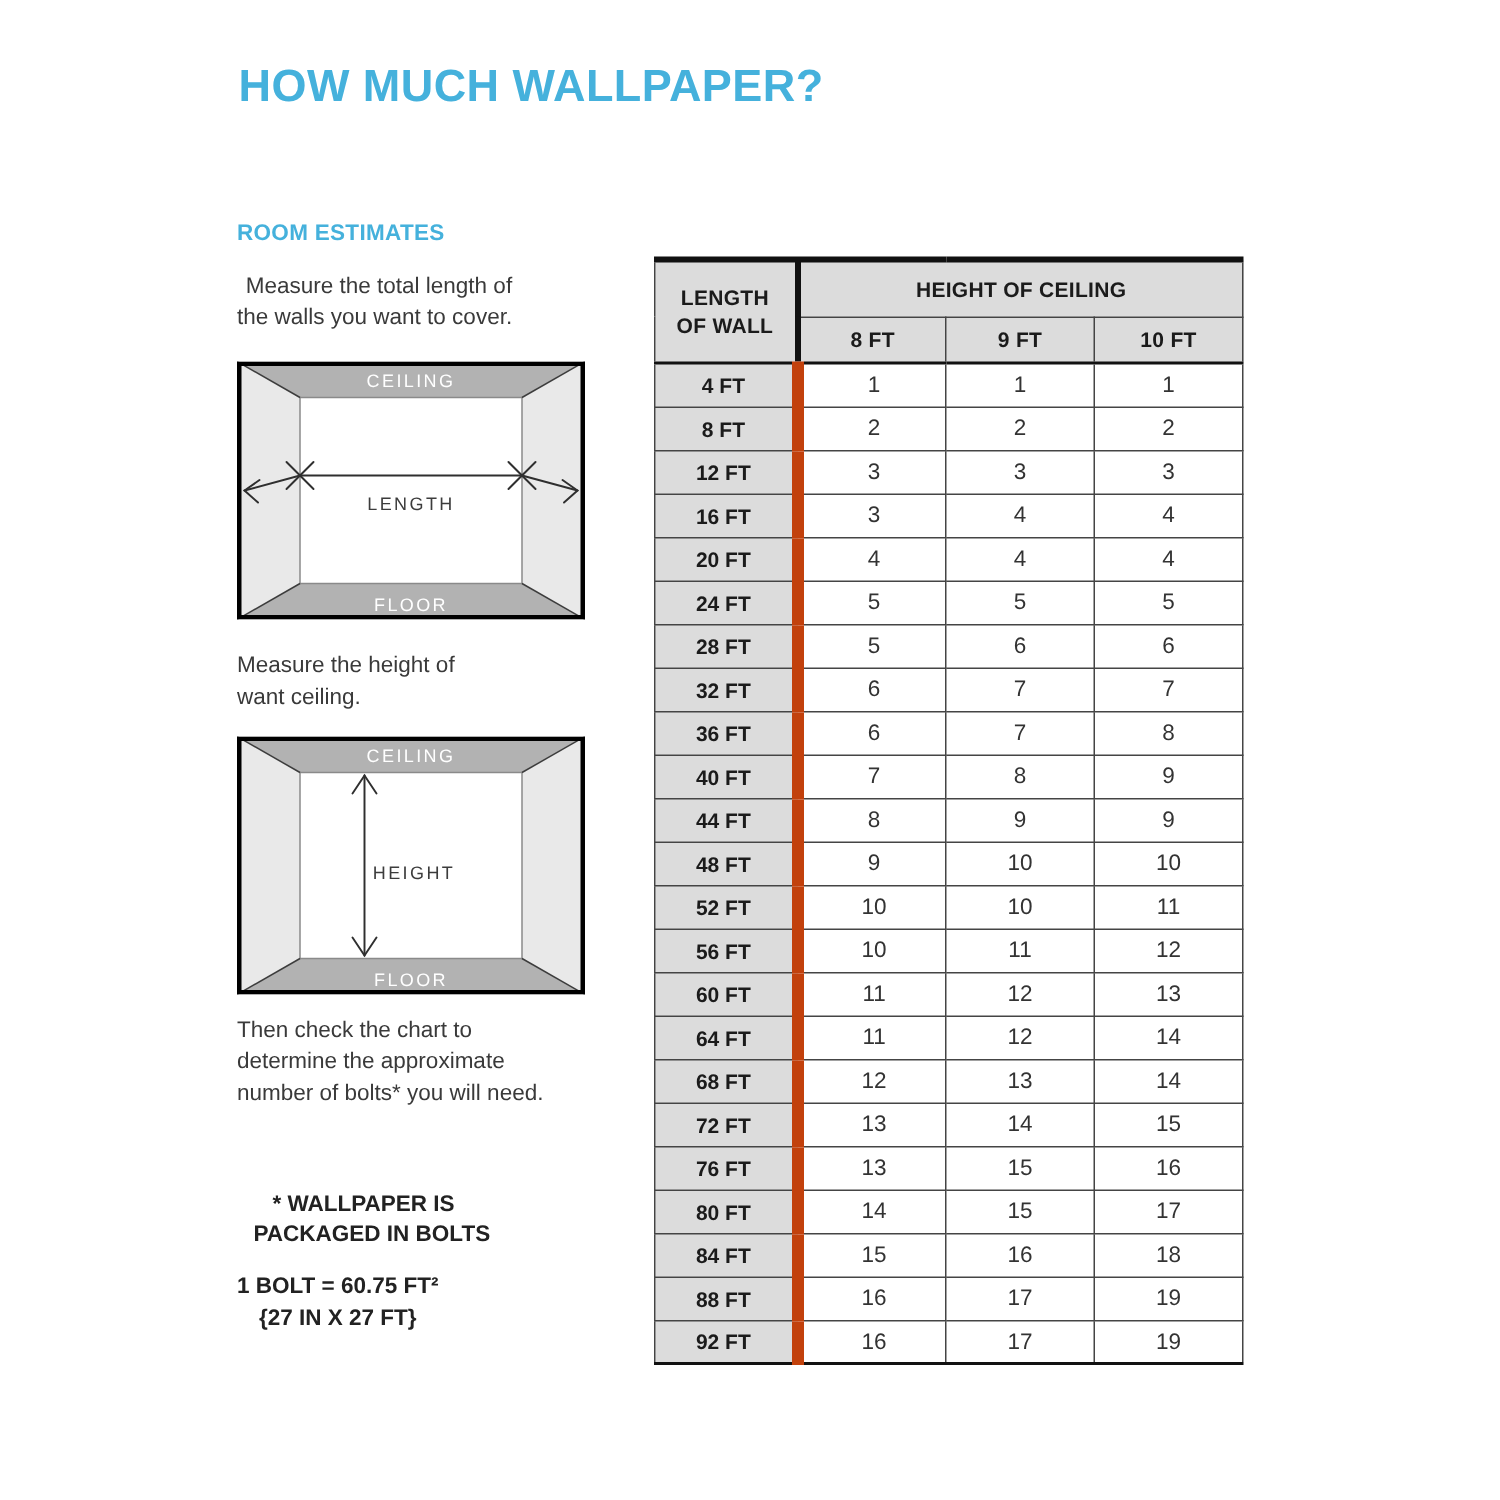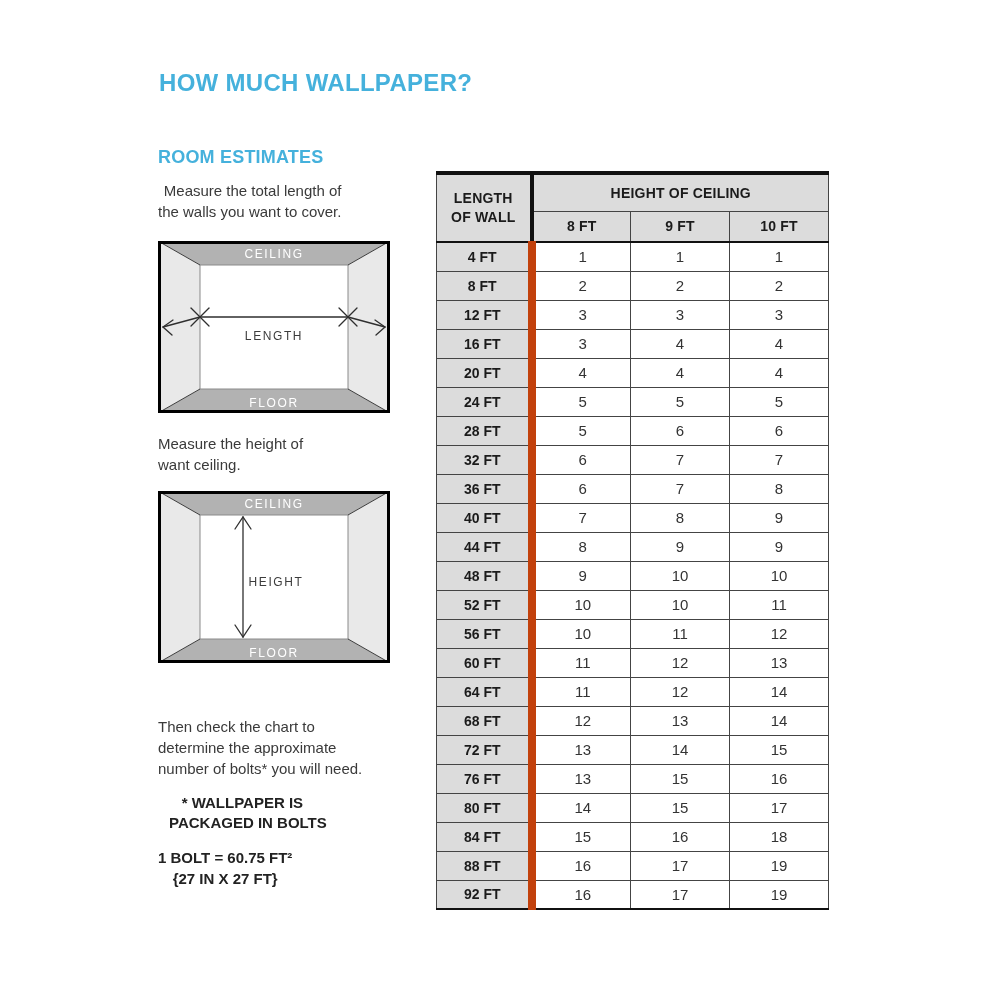--- a/index.html
+++ b/index.html
@@ -4,25 +4,25 @@
 <style>
   :root { --accent:#45b1dc; --ink:#3a3a3a; --band:#b2b2b2; --wall:#e9e9e9; --hdr:#dcdcdc; }
   * { box-sizing:border-box; }
   html,body { margin:0; padding:0; background:#ffffff; }
   .page {
     position:relative; width:1000px; height:1000px; background:#fff;
     font-family:"Liberation Sans", sans-serif; color:var(--ink); overflow:hidden;
   }
   .abs { position:absolute; }
   .page-title {
-    left:159px; top:41px; font-size:24px; font-weight:bold;
-    color:var(--accent); letter-spacing:0.3px; white-space:nowrap;margin-top:28px;
+    left:159px; top:41px; font-size:30px; font-weight:bold;
+    color:var(--accent); letter-spacing:0.3px; white-space:nowrap;
   }
   .section-title {
-    font-size:18px; font-weight:bold; color:var(--accent); letter-spacing:0.2px; white-space:nowrap;
+    font-size:15px; font-weight:bold; color:var(--accent); letter-spacing:0.2px; white-space:nowrap;
   }
   .body-text { font-size:15px; color:#3a3a3a; line-height:21px; }
   .bold-note { font-size:15px; font-weight:bold; color:#222222; line-height:20px;text-align:center; }
   .indent { padding-left:11px; }
   .room-svg { display:block; }
   svg text { font-family:"Liberation Sans", sans-serif; }
   .band-label { fill:#ffffff; font-size:12px; letter-spacing:1.6px; }
   .measure-label { fill:#3c3c3c; font-size:12px; letter-spacing:1.6px; }
   .diag-line { stroke:#3c3c3c; stroke-width:1; }
   .arrow { stroke:#2f2f2f; stroke-width:1.3; fill:none; stroke-linecap:round; }
@@ -108,21 +108,21 @@
     <g>
       <line class="arrow" x1="85" y1="26" x2="85" y2="146"></line>
       <polyline class="arrow" points="77,38 85,26 93,38"></polyline>
       <polyline class="arrow" points="77,134 85,146 93,134"></polyline>
     </g>
     <text class="band-label" x="116" y="17" text-anchor="middle">CEILING</text>
     <text class="band-label" x="116" y="166" text-anchor="middle">FLOOR</text>
     <text class="measure-label" x="118" y="95" text-anchor="middle">HEIGHT</text>
   </svg>
 
-  <div class="abs body-text" style="left:158px; top:716px;">
+  <div class="abs body-text" style="left:158px; top:676px;">
     <div>Then check the chart to</div>
     <div>determine the approximate</div>
     <div>number of bolts* you will need.</div>
   </div>
 
   <div class="abs bold-note" style="left:158px; top:793px;">
     <div>* WALLPAPER IS</div>
     <div class="indent">PACKAGED IN BOLTS</div>
   </div>
 

